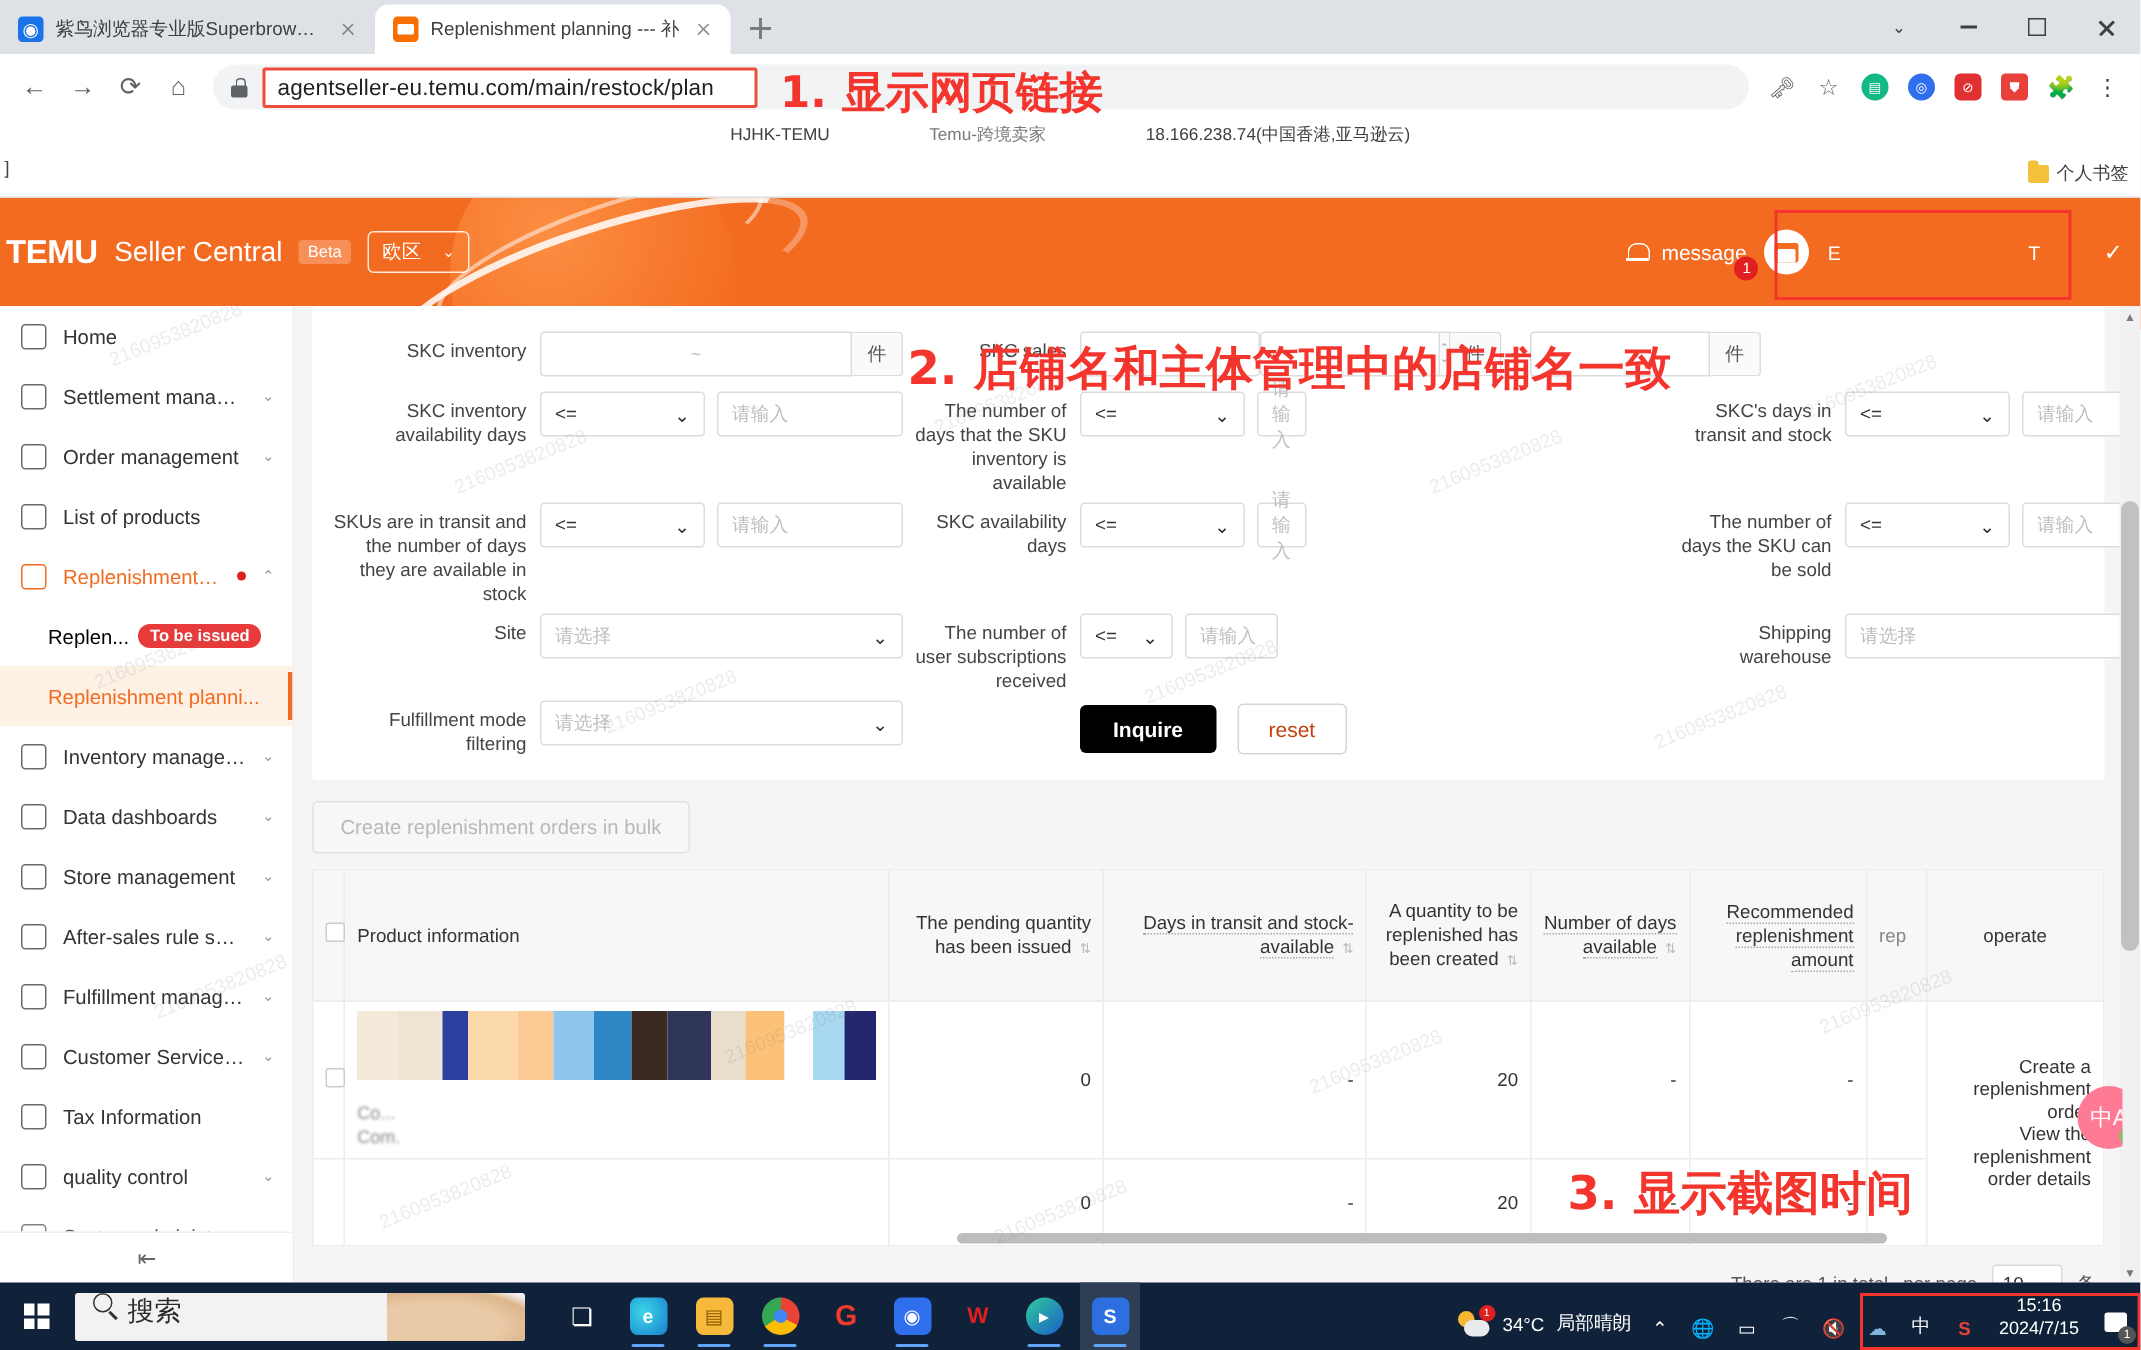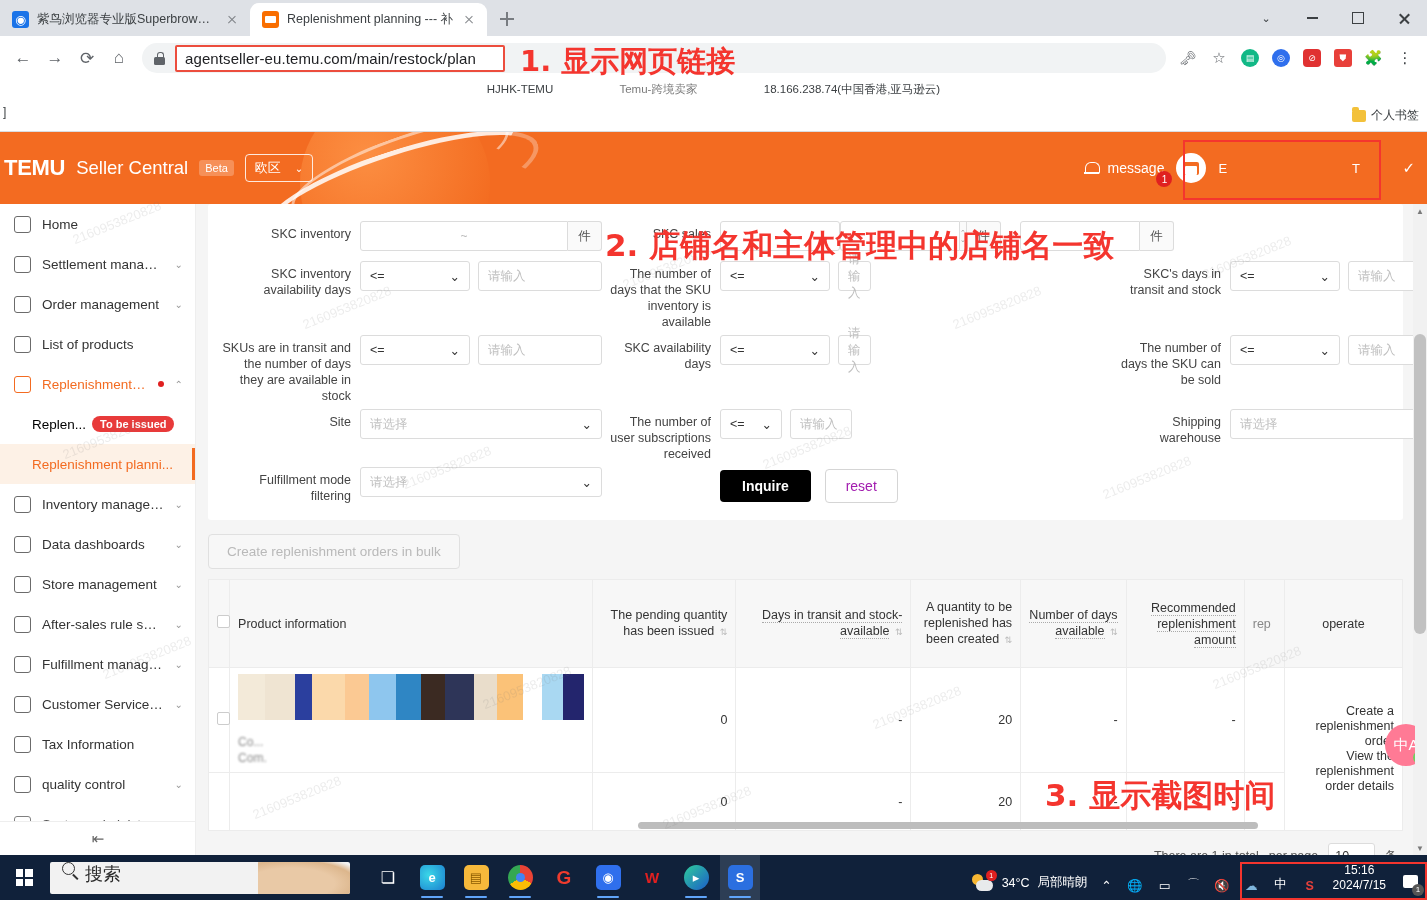--- a/index.html
+++ b/index.html
@@ -215,21 +215,21 @@
     height:30px;width:16px;border:1px solid #dcdcdc;border-left:none;background:#fafafa;
     display:flex;flex-direction:column;align-items:center;justify-content:center;font-size:7px;color:#999;line-height:7px;
   }
   .tilde { align-self:center; padding:0 6px; color:#888; font-size:12px; }
   .btn-row { display:flex; gap:14px; align-items:center; padding-top:6px; }
   .btn-primary {
     background:#000000; color:#fff; border:none; border-radius:4px;
     font-size:14px; font-weight:bold; padding:8px 22px; font-family:inherit;
   }
   .btn-ghost {
-    background:#fff; color:#a21caf; border:1px solid #d5d5d5; border-radius:4px;
+    background:#fff; color:#c2410c; border:1px solid #d5d5d5; border-radius:4px;
     font-size:14px; padding:8px 20px; font-family:inherit;
   }
 
   .bulk-btn {
     margin:14px 12px 10px 12px; background:#f7f7f7; border:1px solid #e0e0e0;
     border-radius:4px; color:#b9b9b9; font-size:13.5px; padding:9px 18px; font-family:inherit;
   }
 
   .table-wrap { margin:0 12px; background:#fff; position:relative; overflow:hidden; }
   table.grid { width:100%; border-collapse:collapse; table-layout:fixed; }

